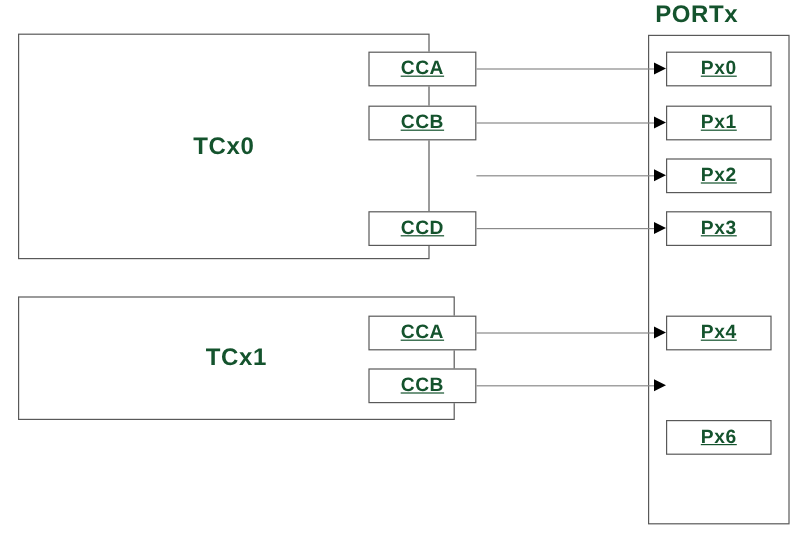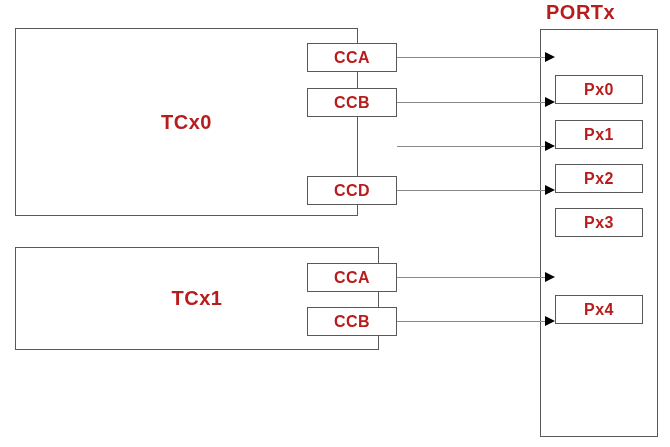--- a/index.html
+++ b/index.html
@@ -2,21 +2,21 @@
 <html><head>
 <meta charset="utf-8">
 <style>
   html, body { margin: 0; padding: 0; background: #ffffff; }
   #canvas {
     position: relative;
     width: 670px;
     height: 447px;
     background: #ffffff;
     font-family: "Liberation Sans", sans-serif;
-    color: #b91c1c;
+    color: #14532d;
     overflow: hidden;
   }
   .outer-box {
     position: absolute;
     box-sizing: border-box;
     border: 1px solid #595959;
     background: #ffffff;
     display: flex;
     align-items: center;
     justify-content: center;
@@ -33,22 +33,23 @@
     height: 29px;
     border: 1px solid #595959;
     background: #ffffff;
     display: flex;
     align-items: center;
     justify-content: center;
     font-size: 16px;
     font-weight: bold;
     letter-spacing: 0.5px;
     z-index: 3;
+    text-decoration: underline;
   }
-  .pin-box { left: 555px; width: 88px; margin-top: 32px; }
+  .pin-box { left: 555px; width: 88px; }
   .cc-box  { left: 307px; }
   .port-container {
     position: absolute;
     left: 540px; top: 29px;
     width: 118px; height: 408px;
     box-sizing: border-box;
     border: 1px solid #595959;
     background: #ffffff;
     z-index: 1;
   }
@@ -108,20 +109,21 @@
   <div class="small-box cc-box row3">CCD</div>
 
   <div class="small-box cc-box row4">CCA</div>
   <div class="small-box cc-box row5">CCB</div>
 
   <div class="small-box pin-box row0">Px0</div>
   <div class="small-box pin-box row1">Px1</div>
   <div class="small-box pin-box row2">Px2</div>
   <div class="small-box pin-box row3">Px3</div>
   <div class="small-box pin-box row4">Px4</div>
+  <div class="small-box pin-box row6">Px6</div>
 
   <div class="arrow a0"></div>
   <div class="arrow a1"></div>
   <div class="arrow a2"></div>
   <div class="arrow a3"></div>
   <div class="arrow a4"></div>
   <div class="arrow a5"></div>
 
 </div>
 

